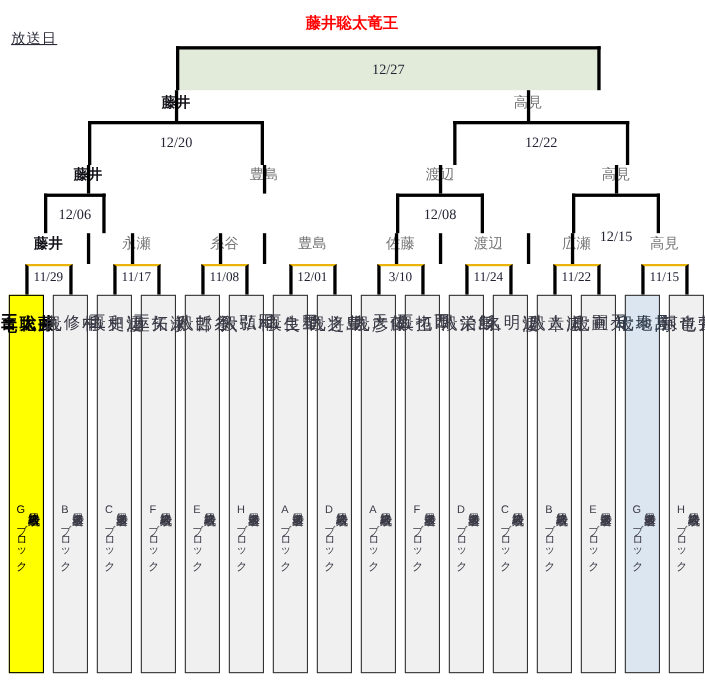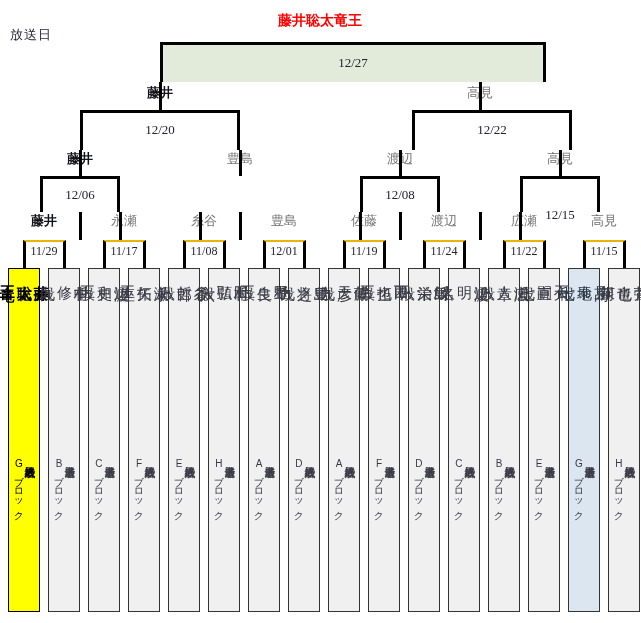--- a/index.html
+++ b/index.html
@@ -140,40 +140,40 @@
     font-size:12px;
     color:#222233;
     font-family:"Liberation Serif","DejaVu Serif",serif;
   }
 </style>
 </head>
 <body>
 
 <div id="board">
 
-  <div class="abs caption" style="left:10px;top:26px;">放送日</div>
+  <div class="abs caption" style="left:10px;top:26px;text-decoration:underline;">放送日</div>
 
   <div class="abs champion-name" style="left:235px;top:12px;width:170px;">藤井聡太竜王</div>
 
   <div class="conn final" style="left:160px;top:42px;width:386px;height:40px;">
     <div class="conn-date" style="top:10px;">12/27</div>
   </div>
 
   <div class="abs winner bold" style="left:110px;top:84px;width:100px;">藤井</div>
   <div class="conn" style="left:80px;top:110px;width:160px;height:40px;">
     <div class="conn-date" style="top:9px;">12/20</div>
   </div>
 
   <div class="abs winner" style="left:430px;top:84px;width:100px;">高見</div>
   <div class="conn" style="left:412px;top:110px;width:160px;height:40px;">
     <div class="conn-date" style="top:9px;">12/22</div>
   </div>
 
   <div class="abs winner bold" style="left:30px;top:150px;width:100px;">藤井</div>
-  <div class="conn" style="left:40px;top:176px;width:80px;height:36px;">
+  <div class="conn" style="left:40px;top:176px;width:56px;height:36px;">
     <div class="conn-date" style="top:8px;">12/06</div>
   </div>
 
   <div class="abs winner" style="left:190px;top:150px;width:100px;">豊島</div>
 
   <div class="abs winner" style="left:350px;top:150px;width:100px;">渡辺</div>
   <div class="conn" style="left:360px;top:176px;width:80px;height:36px;">
     <div class="conn-date" style="top:8px;">12/08</div>
   </div>
 
@@ -194,21 +194,21 @@
       <div class="abs winner" style="left: 154px; top: 212px; width: 100px;">糸谷</div>
       <div class="r1conn" style="left: 182.5px; top: 240px; width: 43px; height: 28px;">
         <div class="r1date">11/08</div>
       </div>
       <div class="abs winner" style="left: 234px; top: 212px; width: 100px;">豊島</div>
       <div class="r1conn" style="left: 262.5px; top: 240px; width: 43px; height: 28px;">
         <div class="r1date">12/01</div>
       </div>
       <div class="abs winner" style="left: 314px; top: 212px; width: 100px;">佐藤</div>
       <div class="r1conn" style="left: 342.5px; top: 240px; width: 43px; height: 28px;">
-        <div class="r1date">11/19</div>
+        <div class="r1date">3/10</div>
       </div>
       <div class="abs winner" style="left: 394px; top: 212px; width: 100px;">渡辺</div>
       <div class="r1conn" style="left: 422.5px; top: 240px; width: 43px; height: 28px;">
         <div class="r1date">11/24</div>
       </div>
       <div class="abs winner" style="left: 474px; top: 212px; width: 100px;">広瀬</div>
       <div class="r1conn" style="left: 502.5px; top: 240px; width: 43px; height: 28px;">
         <div class="r1date">11/22</div>
       </div>
       <div class="abs winner" style="left: 554px; top: 212px; width: 100px;">高見</div>

